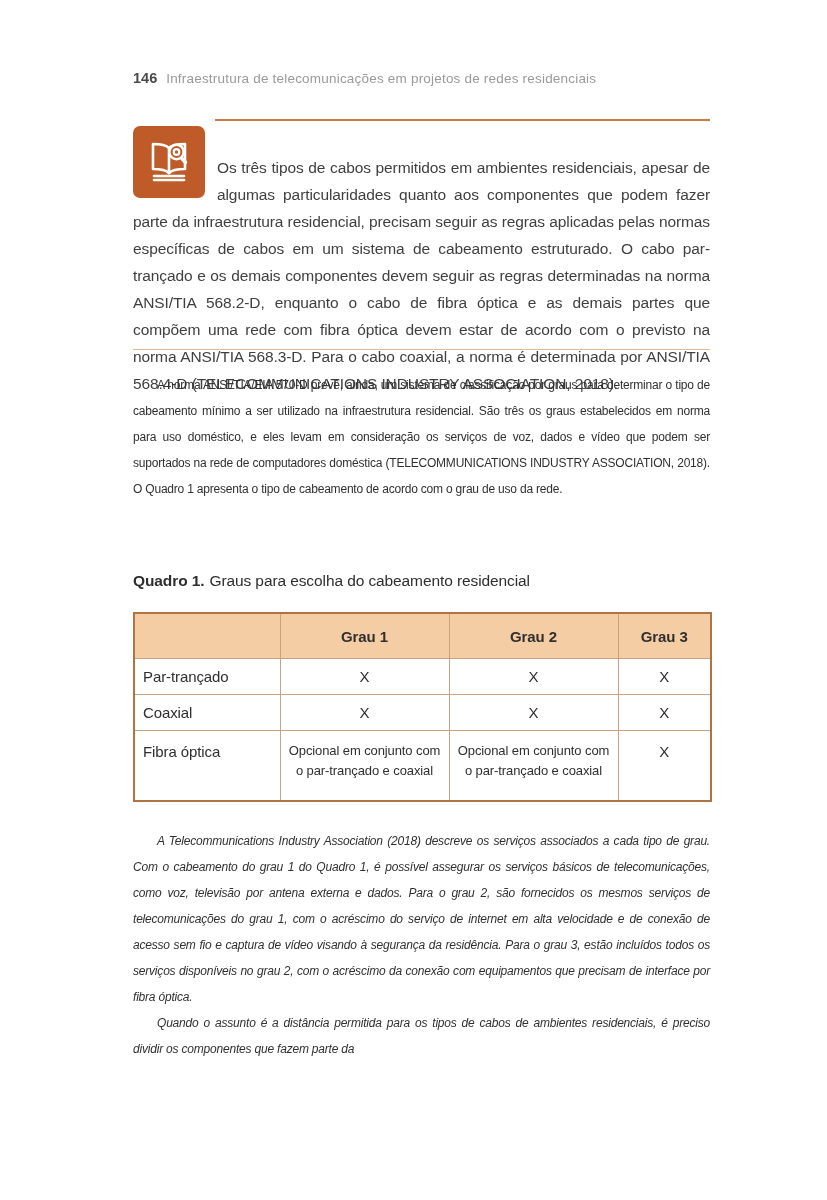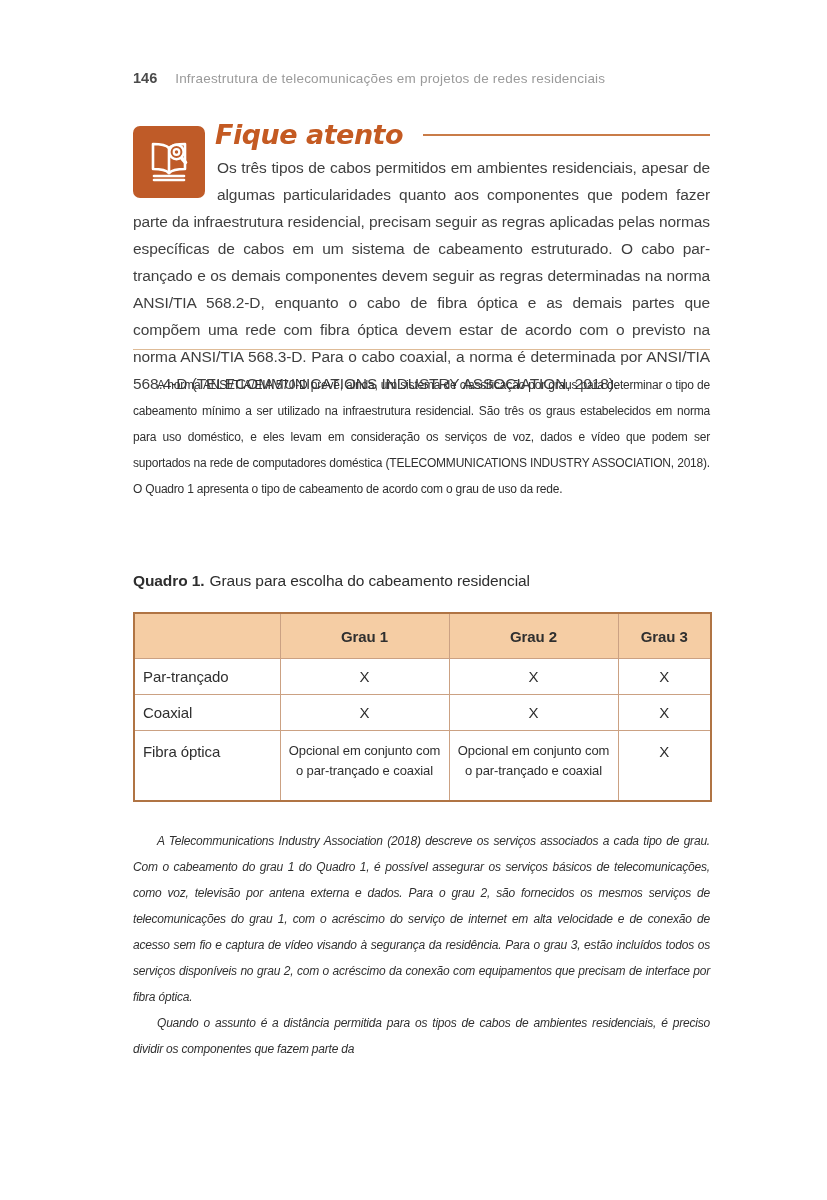--- a/index.html
+++ b/index.html
@@ -3,21 +3,21 @@
 <meta charset="utf-8">
 <style>
   html,body{margin:0;padding:0;background:#ffffff;}
   .page{
     position:relative;width:827px;height:1200px;background:#ffffff;overflow:hidden;
     font-family:"Liberation Sans", sans-serif;color:#333333;
     -webkit-hyphens:auto;hyphens:auto;
   }
 
   
-  .running-header{position:absolute;left:133px;top:70px;display:flex;align-items:flex-end;gap:18px;}
+  .running-header{position:absolute;left:133px;top:70px;display:flex;align-items:flex-end;gap:9px;}
   .page-num{font-size:14.5px;font-weight:bold;color:#4a4a4a;}
   .running-title{font-size:13.5px;color:#9a9a9a;letter-spacing:0.2px;}
 
   
   .callout-icon{
     position:absolute;left:133px;top:126px;width:72px;height:72px;border-radius:7px;
     background:#bf5b28;display:flex;align-items:center;justify-content:center;
   }
   .callout-title-row{position:absolute;left:215px;top:119px;width:495px;display:flex;align-items:center;gap:20px;}
   .callout-title{
@@ -74,21 +74,20 @@
         <line x1="9" y1="38" x2="39" y2="38"></line>
         <line x1="9" y1="42" x2="39" y2="42"></line>
         <circle cx="31.5" cy="14" r="7.2" fill="#bf5b28"></circle>
         <circle cx="31.5" cy="14" r="2.8" fill="#bf5b28" stroke-width="2.2"></circle>
         <line x1="37" y1="20.5" x2="40.5" y2="24.5" stroke-width="3.6"></line>
       </svg>
     </span>
   </div>
 
   <div class="callout-title-row">
-    <span class="callout-title">Fique atento</span>
     <span class="callout-rule"></span>
   </div>
 
   <div class="callout-body">
     <span class="icon-spacer"></span><span>Os três tipos de cabos permitidos em ambientes residenciais, apesar de algumas particularidades quanto aos componentes que podem fazer parte da infraestrutura residencial, precisam seguir as regras aplicadas pelas normas específicas de cabos em um sistema de cabeamento estruturado. O cabo par-trançado e os demais componentes devem seguir as regras determinadas na norma ANSI/TIA 568.2-D, enquanto o cabo de fibra óptica e as demais partes que compõem uma rede com fibra óptica devem estar de acordo com o previsto na norma ANSI/TIA 568.3-D. Para o cabo coaxial, a norma é determinada por ANSI/TIA 568.4-D (TELECOMMUNICATIONS INDUSTRY ASSOCIATION, 2018).</span>
   </div>
 
   <div class="callout-divider"></div>
 
   <div class="para-block pos-p1">

